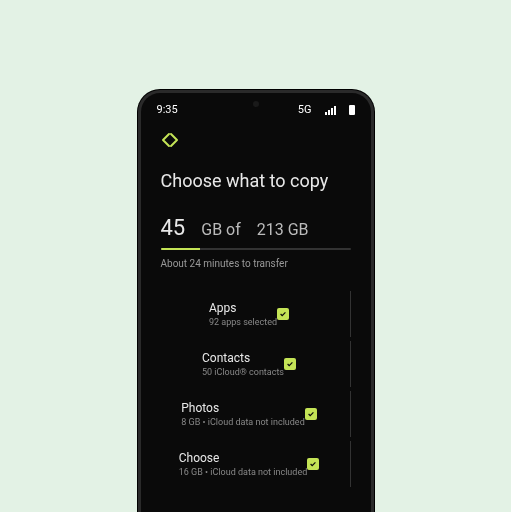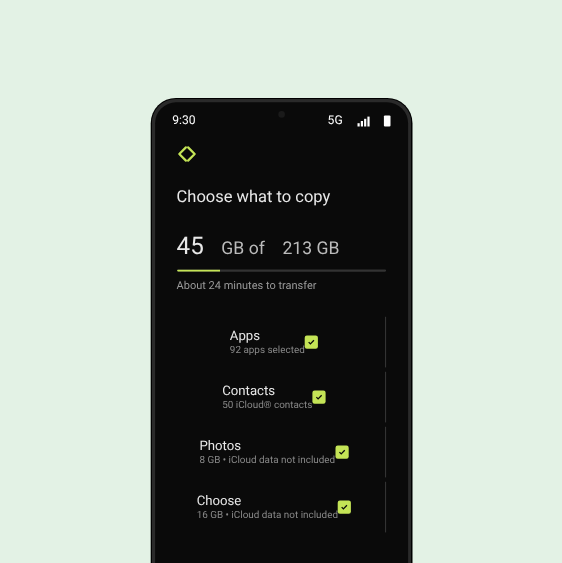--- a/index.html
+++ b/index.html
@@ -67,21 +67,21 @@
     }
     .content {
       padding: 10px 20px 0;
       color: #fff;
     }
     .arrow-icon {
       color: #c4e456;
       margin-bottom: 18px;
     }
     .title {
-      font-size: 15px;
+      font-size: 18px;
       font-weight: 400;
       color: #e8e8e8;
       margin-bottom: 24px;
     }
     .storage-line {
       display: flex;
       align-items: baseline;
       gap: 16px;
       margin-bottom: 8px;
     }
@@ -156,21 +156,21 @@
     }
   </style>
 </head>
 <body>
 
 <div class="phone-frame">
 
   <div class="camera-notch"></div>
 
   <div class="status-bar">
-    <span>9:30</span>
+    <span>9:35</span>
     <div class="status-right">
       <span>5G</span>
       <span class="signal-icon">
         <span></span>
           <span></span>
           <span></span>
           <span></span>
       </span>
       <span class="battery-icon"></span>
     </div>

